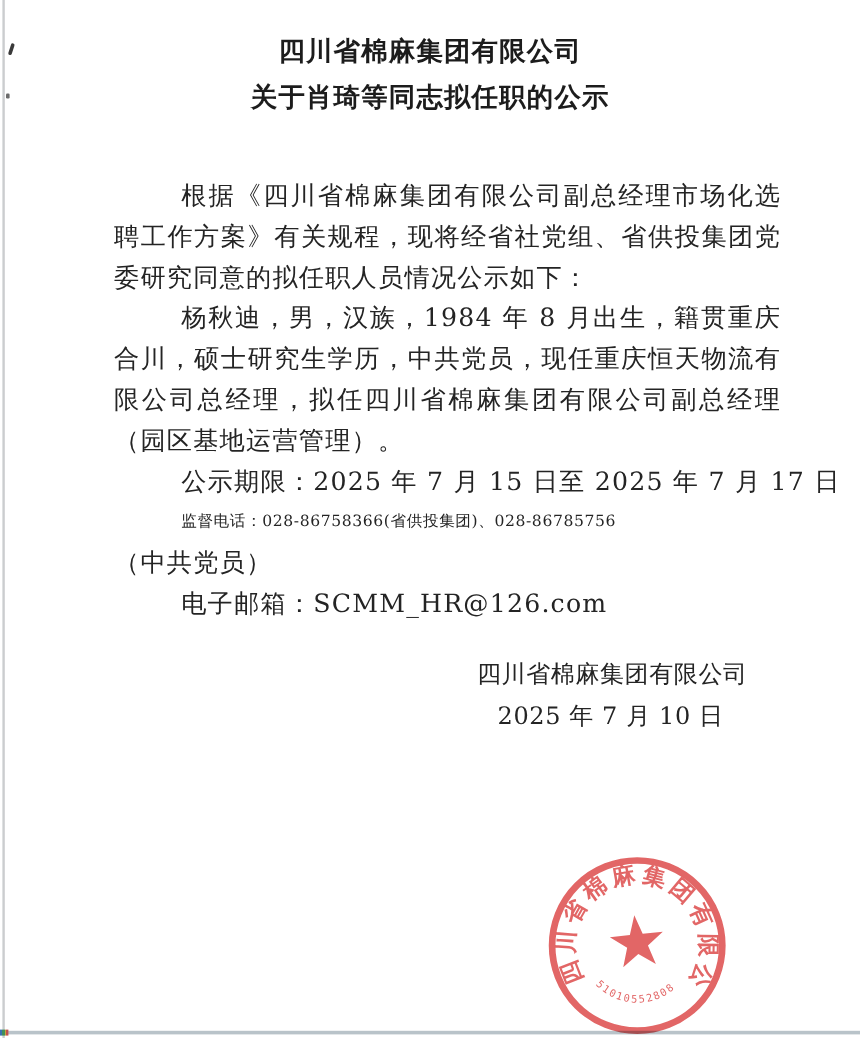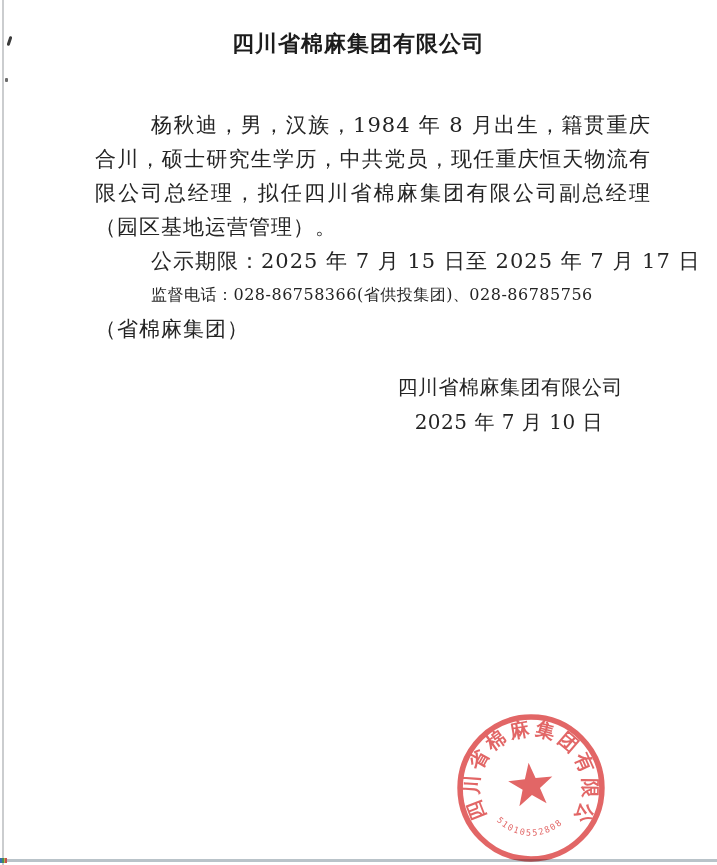--- a/index.html
+++ b/index.html
@@ -53,21 +53,21 @@
     font-size:21px;
     line-height:34px;
     letter-spacing:1px;
   }
   .body-block p{margin:0;}
   .para{
     text-align:justify;
     text-indent:56px;
   }
   .notice{text-indent:56px;white-space:nowrap;}
-  .notice-phone{font-size:16px;letter-spacing:.5px;}
+  .notice-phone{font-size:13px;letter-spacing:.5px;}
   .notice-cont{text-indent:0;}
   
   .sign-block{
     margin-top:24px;
     text-align:right;
     padding-right:94px;
     font-size:20px;
     line-height:35px;
     letter-spacing:.5px;
     position:relative;
@@ -88,27 +88,30 @@
 <body>
 
 <div class="page">
 
   <div class="edge-line"></div>
   <div class="speck1"></div>
   <div class="speck2"></div>
 
   <div class="title-block">
     <div>四川省棉麻集团有限公司</div>
+    <div>关于肖琦等同志拟任职的公示</div>
   </div>
 
   <div class="body-block">
+    <p class="para">根据《四川省棉麻集团有限公司副总经理市场化选聘工作方案》有关规程，现将经省社党组、省供投集团党委研究同意的拟任职人员情况公示如下：</p>
     <p class="para">杨秋迪，男，汉族，1984 年 8 月出生，籍贯重庆合川，硕士研究生学历，中共党员，现任重庆恒天物流有限公司总经理，拟任四川省棉麻集团有限公司副总经理（园区基地运营管理）。</p>
     <p class="notice">公示期限：2025 年 7 月 15 日至 2025 年 7 月 17 日</p>
     <p class="notice notice-phone">监督电话：028-86758366(省供投集团)、028-86785756</p>
-    <p class="notice notice-cont">（省棉麻集团）</p>
+    <p class="notice notice-cont">（中共党员）</p>
+    <p class="notice">电子邮箱：SCMM_HR@126.com</p>
   </div>
 
   <div class="sign-block">
     <div>四川省棉麻集团有限公司</div>
     <div class="sign-date">2025 年 7 月 10 日</div>
   </div>
 
   <svg class="seal" viewBox="0 0 152 152">
     <defs>
       <path id="sealArc" d="M 33.4,105.8 A 52,52 0 1 1 118.6,105.8" fill="none"></path>

